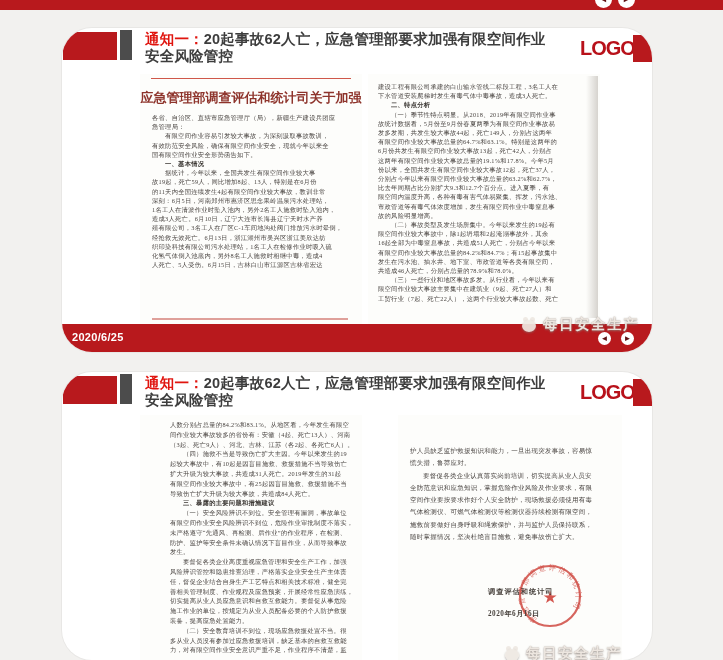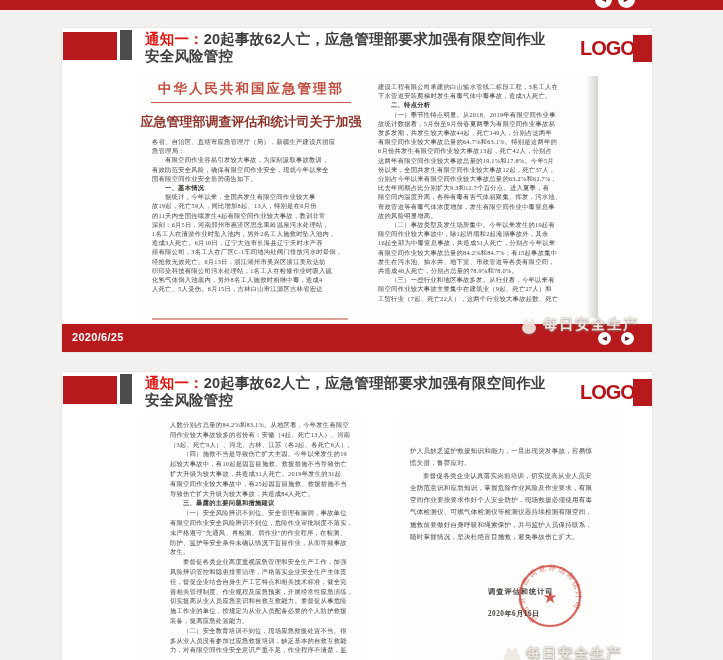--- a/index.html
+++ b/index.html
@@ -7,21 +7,21 @@
   body { position:relative; background:#f2f1ef; font-family:"Liberation Sans",sans-serif; }
 
   
   .top-bar { position:absolute; left:0; top:0; width:723px; height:10px; background:#b8191d; }
   .nav-btn { position:absolute; background:#fff; border-radius:50%; display:flex; align-items:center; justify-content:center;
              color:#5e1012; font-size:8px; line-height:1; cursor:pointer; }
   .top-bar .nav-btn { width:17px; height:17px; top:-9px; font-size:9px; }
 
   
   .slide { position:absolute; left:62px; width:590px; background:#ffffff; overflow:hidden;
-           box-shadow:0 0 0 1px rgba(0,0,0,0.04); }
+           box-shadow:0 0 0 1px rgba(0,0,0,0.04);border-radius:30px; }
   #slide1 { top:28px; height:324px; }
   #slide2 { top:372px; height:288px; }
 
   
   .hdr-redrect  { position:absolute; left:1px;  top:4px; width:54px; height:28px; background:#b8191d; }
   .hdr-darkrect { position:absolute; left:58px; top:2px; width:12px; height:30px; background:#4c4c4c; }
   .hdr-title { position:absolute; left:83px; top:3px; width:440px; font-size:14.5px; font-weight:bold;
                line-height:17px; color:#3d3d3d; letter-spacing:0.2px; }
   .hdr-title .tag { color:#e0150f; }
   .hdr-logo { position:absolute; left:518px; top:9px; font-size:20px; font-weight:bold; color:#b8111a;
@@ -49,21 +49,21 @@
 
   
   .slide-footer { position:absolute; left:0; bottom:0; width:100%; height:28px; background:#b8191d;padding-left:28px; }
   .footer-date { position:absolute; left:10px; top:7px; color:#ffffff; font-size:11px; font-weight:bold;
                  letter-spacing:0.3px; }
   .slide-footer .nav-btn { width:13px; height:13px; top:8px; }
   .slide-footer .nav-btn.prev { left:536px; }
   .slide-footer .nav-btn.next { left:559px; }
 
   
-  .watermark { position:absolute; display:flex; align-items:flex-end; gap:4px; pointer-events:none; }
+  .watermark { position:absolute; display:flex; align-items:center; gap:4px; pointer-events:none; }
   .wm-logo { width:17px; height:15px; position:relative; }
   .wm-logo .face { position:absolute; left:0; top:3px; width:14px; height:12px; border-radius:50%;
                    background:rgba(238,232,226,0.92); box-shadow:0 1px 2px rgba(130,120,115,0.6); }
   .wm-logo .ear1,.wm-logo .ear2 { position:absolute; width:5px; height:5px; border-radius:50%;
                    background:rgba(238,232,226,0.92); top:0; }
   .wm-logo .ear1 { left:1px; } .wm-logo .ear2 { left:8px; }
   .wm-text { font-size:14.5px; font-weight:bold; letter-spacing:1.5px; color:rgba(240,234,228,0.95);
              text-shadow:0 1px 2px rgba(140,130,124,0.8), 0 0 1px rgba(140,130,124,0.6); white-space:nowrap; }
   #wm1 { left:522px; top:315px; }
   #wm2 { left:505px; top:644px; }
@@ -88,21 +88,20 @@
   <div class="hdr-redrect"></div>
   <div class="hdr-darkrect"></div>
   <div class="hdr-title">
     <span class="tag">通知一：</span><span>20起事故62人亡，应急管理部要求加强有限空间作业</span>
     <div>安全风险管控</div>
   </div>
   <div class="hdr-logo">LOGO</div>
   <div class="hdr-rightrect"></div>
 
   <div class="page p-left" style="left:78px; top:46px; width:222px; height:252px;">
-    <div class="letterhead">中华人民共和国应急管理部</div>
     <div class="red-rule"></div>
     <div class="doc-title">
       <div>应急管理部调查评估和统计司关于加强</div>
     </div>
     <div class="body-lines">
         <div class="scan-line">各省、自治区、直辖市应急管理厅（局），新疆生产建设兵团应</div>
         <div class="scan-line">急管理局：</div>
         <div class="scan-line i">有限空间作业容易引发较大事故，为深刻汲取事故教训，</div>
         <div class="scan-line">有效防范安全风险，确保有限空间作业安全，现就今年以来全</div>
         <div class="scan-line">国有限空间作业安全形势函告如下。</div>

